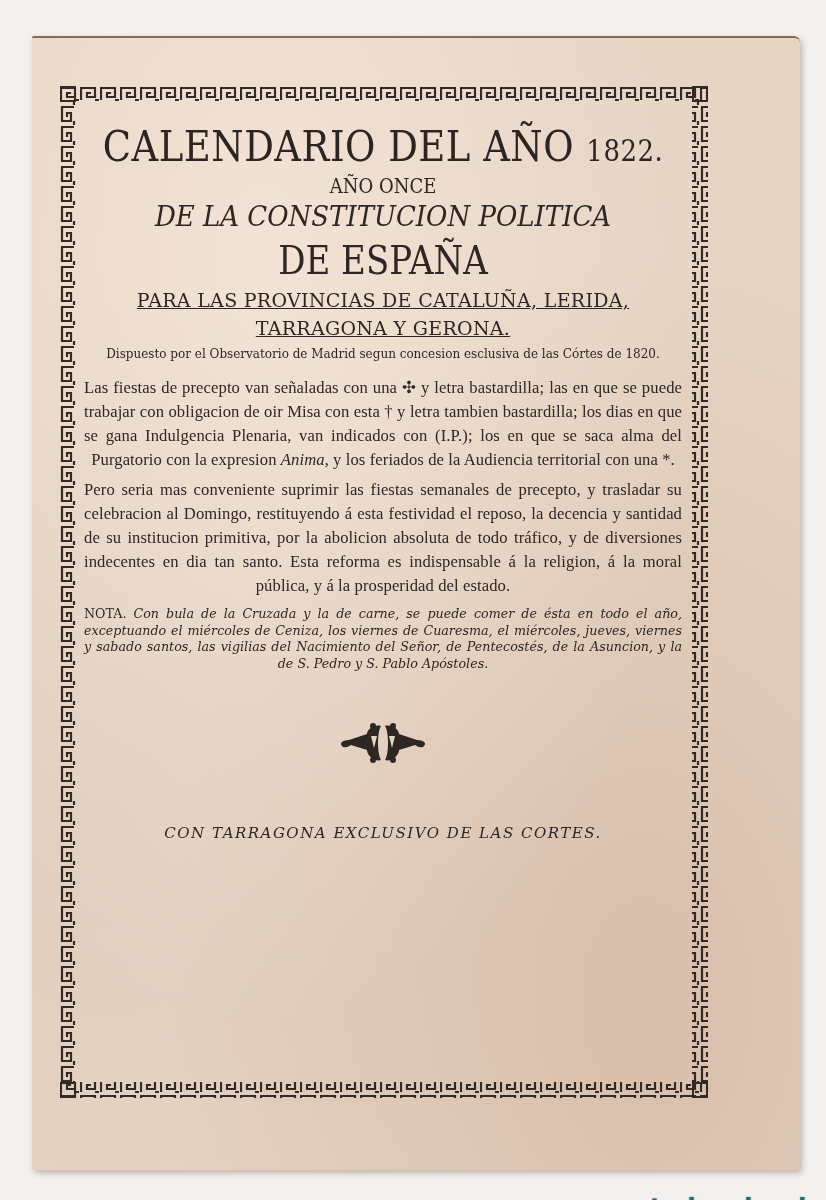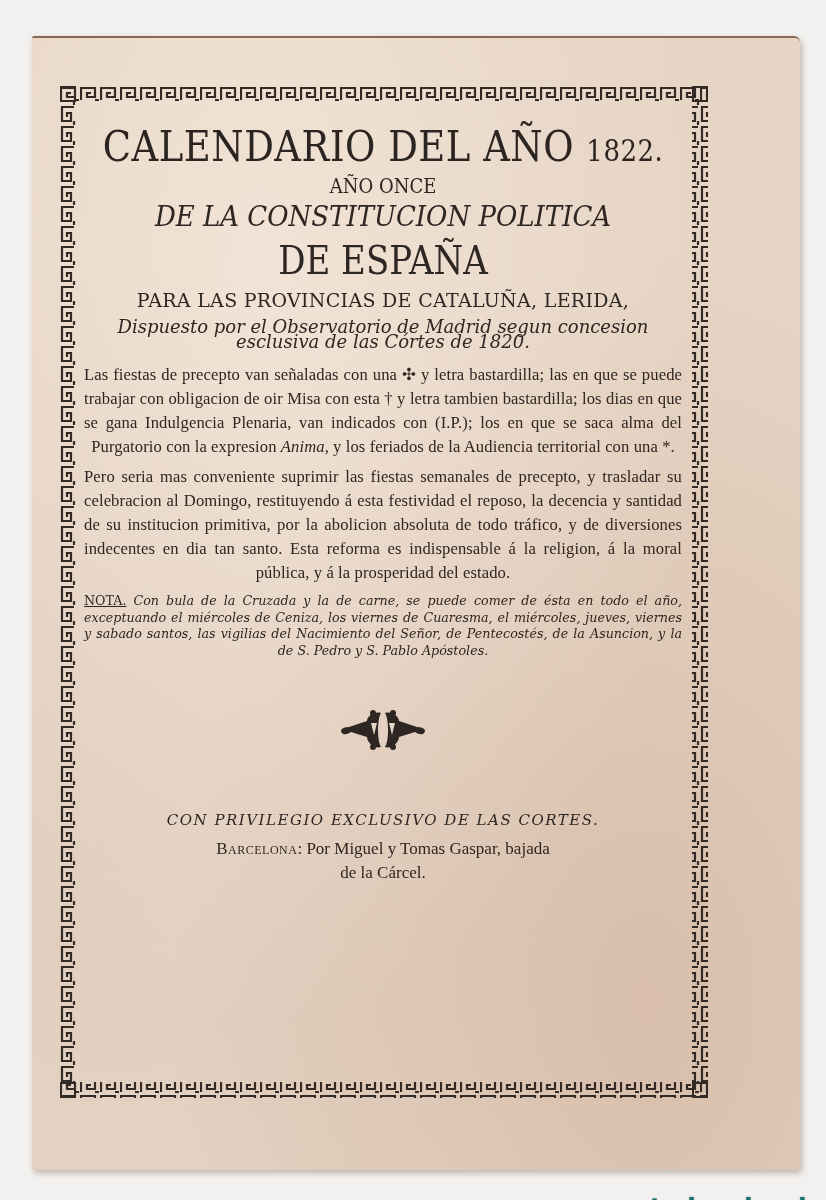--- a/index.html
+++ b/index.html
@@ -27,33 +27,33 @@
       text-align: center;
     }
     .title {
       font-size: 37px; letter-spacing: 0.5px; margin: 22px 0 0 0; line-height: 42px;
       transform: scaleY(1.15); color: #2b2420;
     }
     .title .year { font-size: 26px; }
     .ano-once { font-size: 18px; margin-top: 4px; line-height: 22px; transform: scaleY(1.1); }
     .constitucion { font-size: 26px; font-style: italic; line-height: 34px; margin-top: 2px; transform: scaleY(1.1); }
     .espana { font-size: 34px; line-height: 42px; margin-top: 6px; transform: scaleY(1.15); }
-    .provincias { font-size: 19px; line-height: 26px; margin-top: 6px; letter-spacing: 0.3px; }
-    .dispuesto { font-size: 18px; font-style: italic; line-height: 15px; margin-top: 6px; }
+    .provincias { font-size: 19px; line-height: 26px; margin-top: 6px; letter-spacing: 0.3px; text-decoration: underline; }
+    .dispuesto { font-size: 12px; line-height: 15px; margin-top: 6px; }
     .para {
       text-align: justify; text-align-last: center;
       font-size: 16.6px; line-height: 24px; margin-top: 14px;
       font-family: "Liberation Serif", serif; letter-spacing: 0.1px;
     }
     .para em { font-style: italic; }
     .nota {
       text-align: justify; text-align-last: center;
       font-size: 12.7px; line-height: 16.6px; margin-top: 8px; font-style: italic;
     }
-    .nota .lead { font-style: normal; text-decoration: underline; }
+    .nota .lead { font-style: normal; }
     .ornament { margin: 48px auto 0 auto; width: 92px; height: 44px; }
     .privilegio { font-size: 15px; font-style: italic; letter-spacing: 1.5px; margin-top: 56px; }
     .barcelona { font-size: 17px; line-height: 24px; margin-top: 8px; font-family: "Liberation Serif", serif; }
     .barcelona .sc { font-variant: small-caps; letter-spacing: 0.5px; }
     .watermark {
       position: absolute; left: 650px; top: 1170px;
       font-family: "DejaVu Sans", sans-serif; font-weight: bold; font-size: 24px;
       color: #0f766e; text-shadow: 0 0 2px #b9b3ae, 0 0 1px #9e9893;
       letter-spacing: 0.3px;
       margin-top: 24px;
@@ -85,20 +85,21 @@
 
 <div class="content">
   <div class="title">
     <span>CALENDARIO DEL AÑO</span>
     <span class="year">1822.</span>
   </div>
   <div class="ano-once">AÑO ONCE</div>
   <div class="constitucion">DE LA CONSTITUCION POLITICA</div>
   <div class="espana">DE ESPAÑA</div>
   <div class="provincias">PARA LAS PROVINCIAS DE CATALUÑA, LERIDA,</div>
+  <div class="provincias" style="margin-top:2px">TARRAGONA Y GERONA.</div>
   <div class="dispuesto" style="padding:0 2px">Dispuesto por el Observatorio de Madrid segun concesion esclusiva de las Córtes de 1820.</div>
 
   <p class="para" style="margin-bottom:0"><span>Las fiestas de precepto van señaladas con una ✣ y letra bastardilla; las en que se puede trabajar con obligacion de oir Misa con esta † y letra tambien bastardilla; los dias en que se gana Indulgencia Plenaria, van indicados con (I.P.); los en que se saca alma del Purgatorio con la expresion</span> <em>Anima</em><span>, y los feriados de la Audiencia territorial con una *.</span></p>
 
   <p class="para" style="margin-top:6px; margin-bottom:0">Pero seria mas conveniente suprimir las fiestas semanales de precepto, y trasladar su celebracion al Domingo, restituyendo á esta festividad el reposo, la decencia y santidad de su institucion primitiva, por la abolicion absoluta de todo tráfico, y de diversiones indecentes en dia tan santo. Esta reforma es indispensable á la religion, á la moral pública, y á la prosperidad del estado.</p>
 
   <p class="nota" style="margin-bottom:0"><span class="lead">NOTA.</span> <span>Con bula de la Cruzada y la de carne, se puede comer de ésta en todo el año, exceptuando el miércoles de Ceniza, los viernes de Cuaresma, el miércoles, jueves, viernes y sabado santos, las vigilias del Nacimiento del Señor, de Pentecostés, de la Asuncion, y la de S. Pedro y S. Pablo Apóstoles.</span></p>
 
   <svg class="ornament" viewBox="0 0 92 44" width="92" height="44">
     <g fill="#2e2622">
@@ -108,20 +109,16 @@
         <circle cx="56" cy="6" r="3"></circle>
       <circle cx="36" cy="40" r="3"></circle>
         <circle cx="56" cy="40" r="3"></circle>
     </g>
     <g fill="#e6d4c4">
       <path d="M34 16 L40 16 L37 28 Z"></path>
         <path d="M52 16 L58 16 L55 28 Z"></path>
     </g>
   </svg>
 
-  <div class="privilegio">CON PRIVILEGIO EXCLUSIVO DE LAS CORTES.</div>
-  <div class="barcelona">
-    <span class="sc">Barcelona</span><span>: Por Miguel y Tomas Gaspar, bajada</span><br>
-    <span>de la Cárcel.</span>
-  </div>
+  <div class="privilegio">CON TARRAGONA EXCLUSIVO DE LAS CORTES.</div>
 </div>
 
 <div class="watermark">todocoleccion</div>
 
 </body></html>

